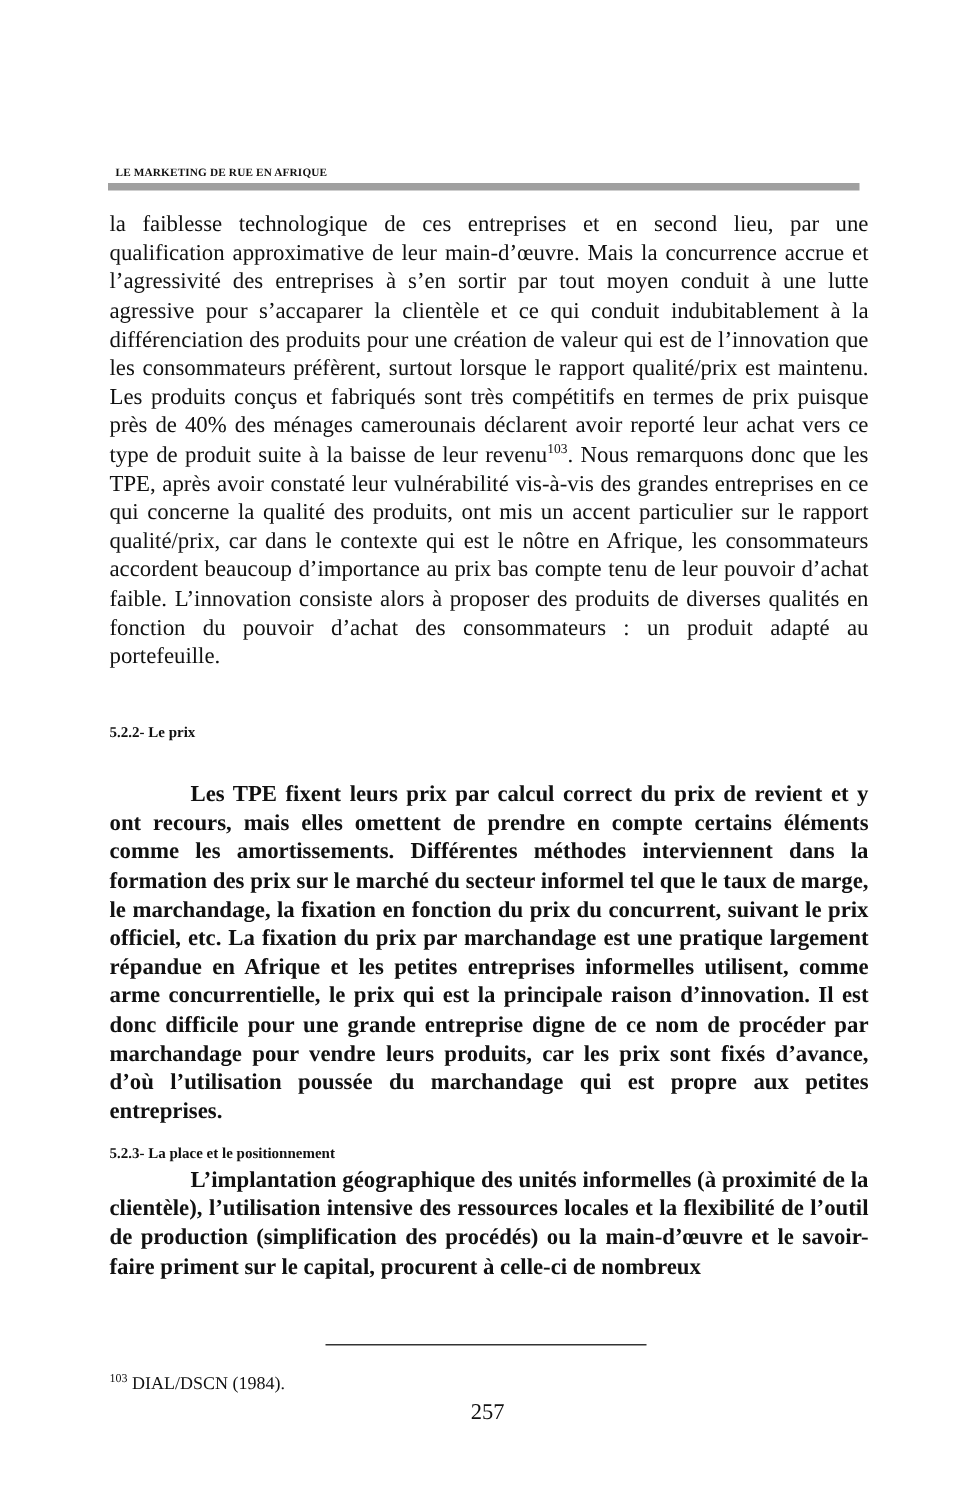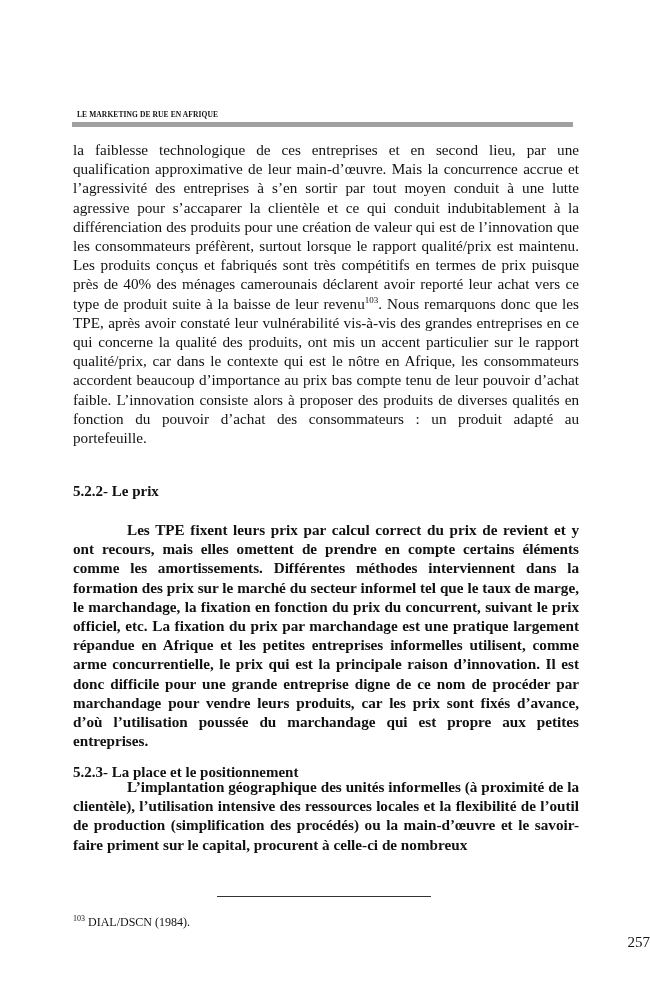--- a/index.html
+++ b/index.html
@@ -17,33 +17,33 @@
     .body-text {
       position: absolute; left: 73px; width: 506px;
       font-family: "Liberation Serif", serif; font-size: 15.2px; line-height: 19.2px;
       color: #111; text-align: justify; margin: 0;
     }
     .body-text p { margin: 0; text-align: justify; }
     .indent { text-indent: 54px; font-weight: bold; }
     sup { font-size: 9px; line-height: 0; vertical-align: 6px; }
     .heading {
       position: absolute; left: 73px;
-      font-family: "Liberation Serif", serif; font-weight: bold; font-size: 15px;
+      font-family: "Liberation Serif", serif; font-weight: bold; font-size: 10px;
       color: #111; margin: 0;
     }
     .footnote-rule {
       position: absolute; left: 217px; top: 860px; width: 214px; height: 1px; background: #333;
     }
     .footnote {
       position: absolute; left: 73px; top: 879px;
       font-family: "Liberation Serif", serif; font-size: 12px; color: #111;
     }
     .footnote sup { font-size: 8px; vertical-align: 5px; }
     .page-number {
-      position: absolute; left: 0; width: 650px; top: 898px; text-align: right;
+      position: absolute; left: 0; width: 650px; top: 898px; text-align: center;
       font-family: "Liberation Serif", serif; font-size: 15px; color: #111;
     }
   </style>
 </head>
 <body>
 
 <div class="page">
 
   <div class="running-header">LE MARKETING DE RUE EN AFRIQUE</div>
   <div class="header-bar"></div>

